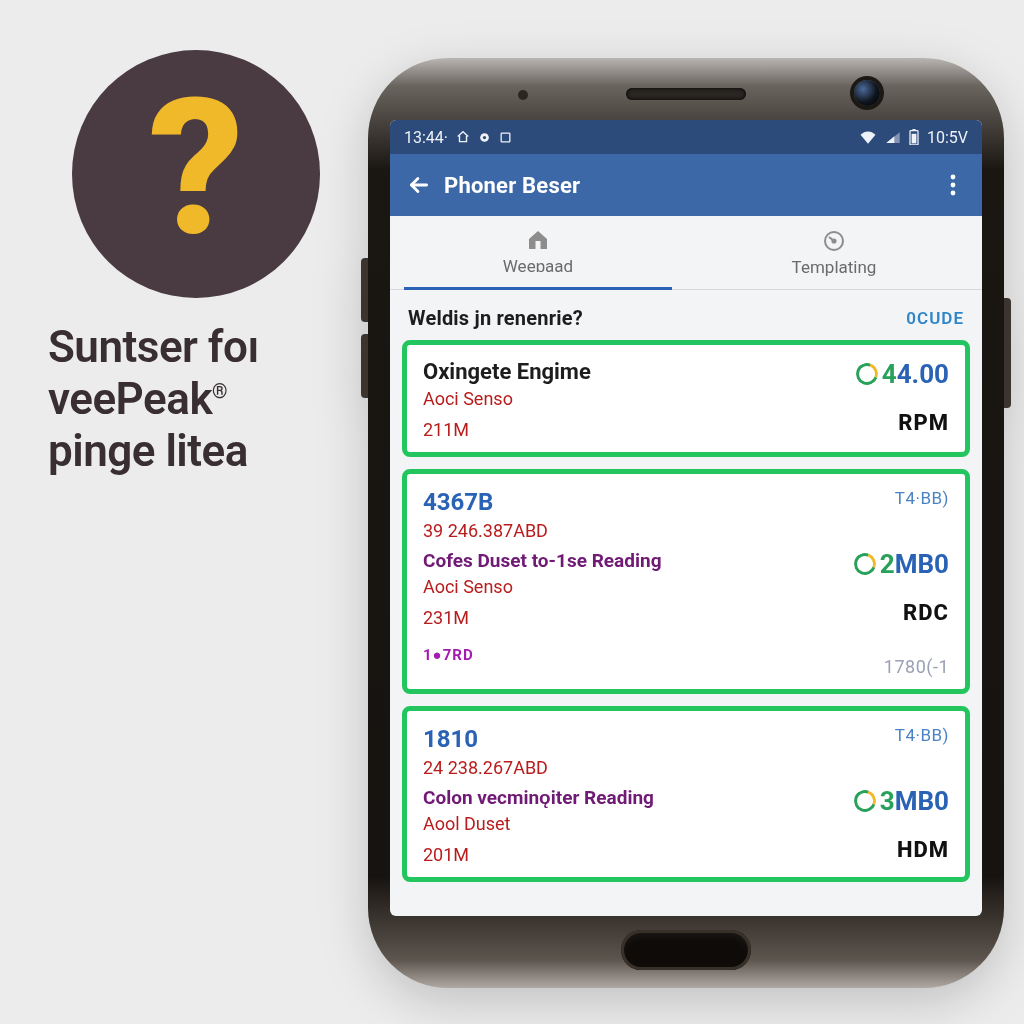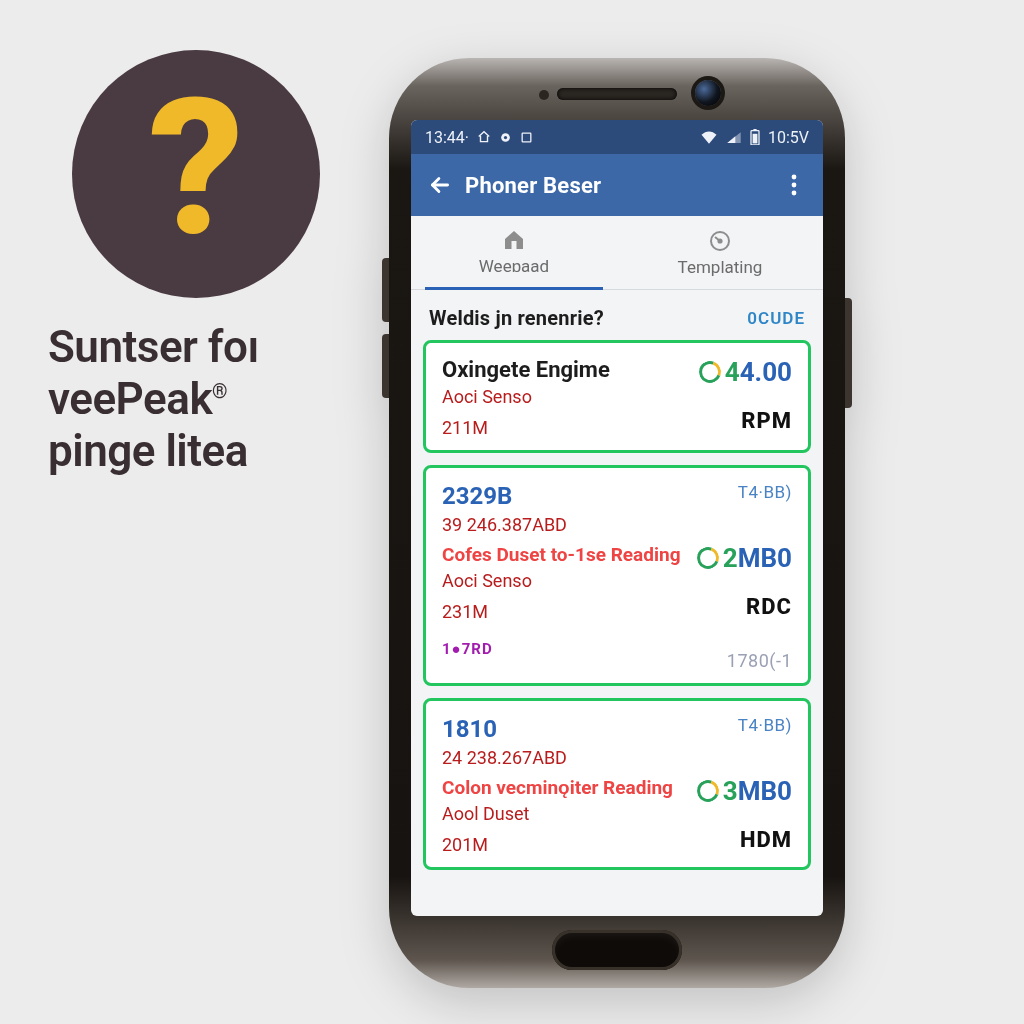--- a/index.html
+++ b/index.html
@@ -46,24 +46,23 @@
   .promo-text sup {
     font-size: 0.45em;
     vertical-align: super;
   }
 
   
   .device {
     position: absolute;
     left: 368px;
     top: 58px;
-    width: 456px;
+    width: 636px;
     height: 930px;
     filter: drop-shadow(0 14px 24px rgba(0,0,0,.18));
-    margin-left: 21px;
   }
   .device-body {
     position: absolute;
     inset: 0;
     border-radius: 80px;
     background: linear-gradient(180deg,#b9b5b2 0%,#6a645e 3%,#1a1612 12%,#171310 88%,#5d554e 97%,#b0a9a3 100%);
   }
   .side-btn-left {
     position: absolute;
     left: -7px;
@@ -193,33 +192,33 @@
     padding: 16px 18px 10px;
     font-size: 20px;
   }
   .section-q { font-weight: 700; color:#1d1d1d; letter-spacing:.2px;}
   .section-link { color:#2f86c7; font-weight:600; font-size:17px; letter-spacing:1px;}
 
   
   .cards { padding: 0 12px; display:flex; flex-direction:column; gap:12px; }
   .card {
     background:#fff;
-    border:3px solid #22c55e;
+    border:5px solid #22c55e;
     border-radius:8px;
     padding:14px 16px 12px;
     display:flex;
     justify-content:space-between;
     position:relative;
   }
   .card-left { display:flex; flex-direction:column; gap:4px; }
   .card-right { display:flex; flex-direction:column; align-items:flex-end; gap:21px; text-align:right;}
   .title-big { font-size:22px; font-weight:700; color:#1d1d1d; }
   .title-code { font-size:24px; font-weight:700; color:#2a62b5; }
   .subtle { font-size:18px; color:#b91c1c; }
-  .bold-line { font-size:19px; font-weight:700; color:#ef4444; }
+  .bold-line { font-size:19px; font-weight:700; color:#701a75; }
   .tag-tiny { font-size:15px; font-weight:700; color:#a21caf; letter-spacing:1px;}
   .badge-blue { font-size:17px; color:#4a83c4; letter-spacing:.5px;}
   .big-value { font-size:26px; font-weight:700; color:#2a62b5;}
   .big-value .lead { color:#28a25a; }
   .gauge-ring {
     display:inline-flex; align-items:center; gap:4px;
   }
   .gauge-ring .ring {
     width:22px;height:22px;border-radius:50%;
     border:3px solid #28a25a;
@@ -353,21 +352,21 @@
           <div class="gauge-ring">
             <span class="ring"></span>
             <span class="big-value"><span class="lead">4</span><span>4.00</span></span>
           </div>
           <div class="unit">RPM</div>
         </div>
       </div>
 
       <div class="card">
         <div class="card-left">
-          <div class="title-code">2329B</div>
+          <div class="title-code">4367B</div>
           <div class="subtle">39 246.387ABD</div>
           <div class="bold-line" style="margin-top:4px">Cofes Duset to-1se Reading</div>
           <div class="subtle">Aoci Senso</div>
           <div class="subtle" style="margin-top:6px">231M</div>
           <div class="tag-tiny" style="margin-top:14px">1●7RD</div>
         </div>
         <div class="card-right">
           <div class="badge-blue">T4·BB)</div>
           <div class="gauge-ring" style="margin-top:20px">
             <span class="ring"></span>

